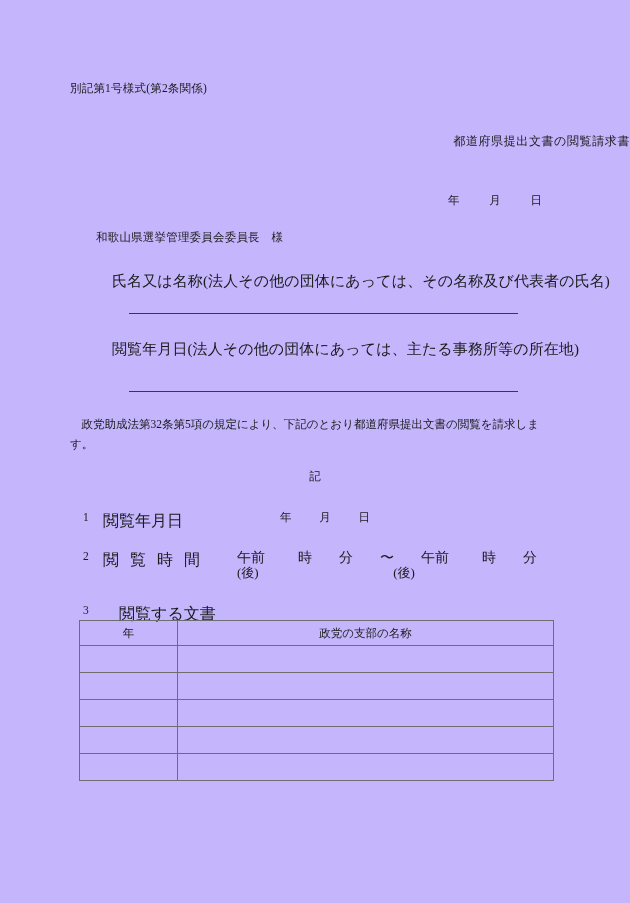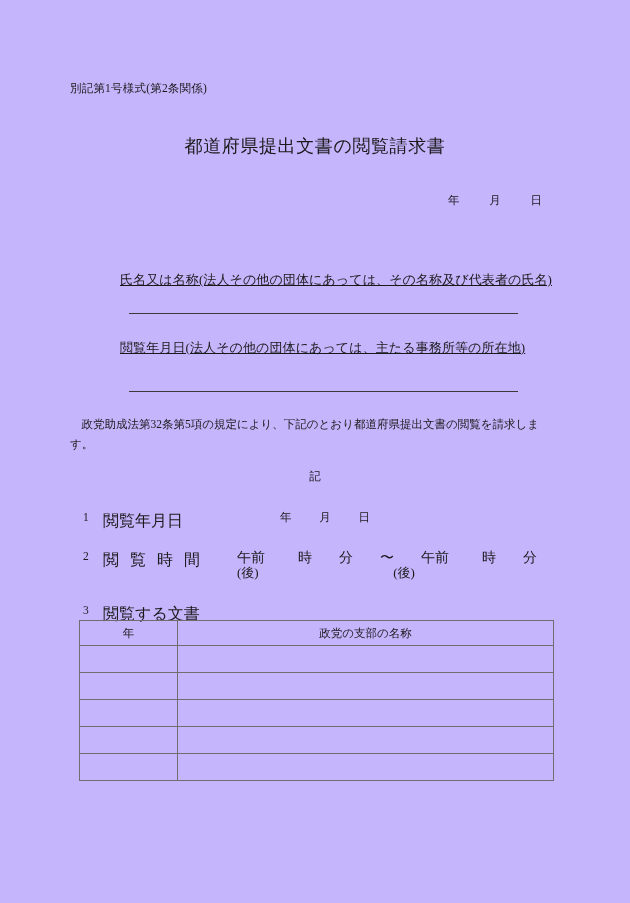--- a/index.html
+++ b/index.html
@@ -19,26 +19,26 @@
     background: #c4b5fd;
     overflow: hidden;
     font-size: 11.5px;
     line-height: 1.45;
   }
 
   
   .abs { position: absolute; white-space: nowrap; }
 
   .form-no      { left: 70px;  top: 80px;  font-size: 11.5px; letter-spacing: .2px; }
-  .doc-title    { left: 0;     top: 133px; width: 630px; text-align: center; font-size: 18px; letter-spacing: .6px; }
+  .doc-title    { left: 0;     top: 133px; width: 630px; text-align: right; font-size: 12px; letter-spacing: .6px; }
   .date-line    { left: 448px; top: 192px; font-size: 11.5px; }
   .date-line span.gap { display: inline-block; width: 24px; }
   .addressee    { left: 96px;  top: 229px; font-size: 11.5px; letter-spacing: .2px; }
 
-  .field-label  { left: 120px; font-size: 13px; letter-spacing: .1px; text-decoration: underline; }
+  .field-label  { left: 112px; font-size: 15px; letter-spacing: .1px; }
   .label-name   { top: 271px; }
   .label-addr   { top: 339px; }
 
   .rule {
     position: absolute;
     left: 129px;
     width: 389px;
     height: 0;
     border-top: 1px solid #3a3a3a;
   }
@@ -68,21 +68,21 @@
 
   .item2-num   { top: 548px; }
   .item2-label { top: 548px; letter-spacing: 3.5px; }
   .item2-value { position: absolute; left: 237px; top: 548px; font-size: 14px; }
   .item2-sub   { position: absolute; left: 237px; top: 564px; font-size: 13px; }
   .item2-value span.g1 { display: inline-block; width: 26px; }
   .item2-value span.g2 { display: inline-block; width: 20px; }
   .item2-sub   span.g3 { display: inline-block; width: 128px; }
 
   .item3-num   { top: 602px; }
-  .item3-label { top: 602px; }
+  .item3-label { top: 602px; margin-left: 16px; }
 
   
   .doc-table {
     position: absolute;
     left: 79px;
     top: 620px;
     width: 474px;
     border-collapse: collapse;
     table-layout: fixed;
     font-size: 11.5px;
@@ -108,20 +108,21 @@
   <div class="abs doc-title">都道府県提出文書の閲覧請求書</div>
 
   <div class="abs date-line">
     <span>年</span>
     <span class="gap"></span>
     <span>月</span>
     <span class="gap"></span>
     <span>日</span>
   </div>
 
+  <div class="abs addressee">和歌山県選挙管理委員会委員長　様</div>
 
   <div class="abs field-label label-name">氏名又は名称(法人その他の団体にあっては、その名称及び代表者の氏名)</div>
   <div class="rule rule-name"></div>
 
   <div class="abs field-label label-addr">閲覧年月日(法人その他の団体にあっては、主たる事務所等の所在地)</div>
   <div class="rule rule-addr"></div>
 
   <div class="body-para">政党助成法第32条第5項の規定により、下記のとおり都道府県提出文書の閲覧を請求します。</div>
 
   <div class="abs ki">記</div>

